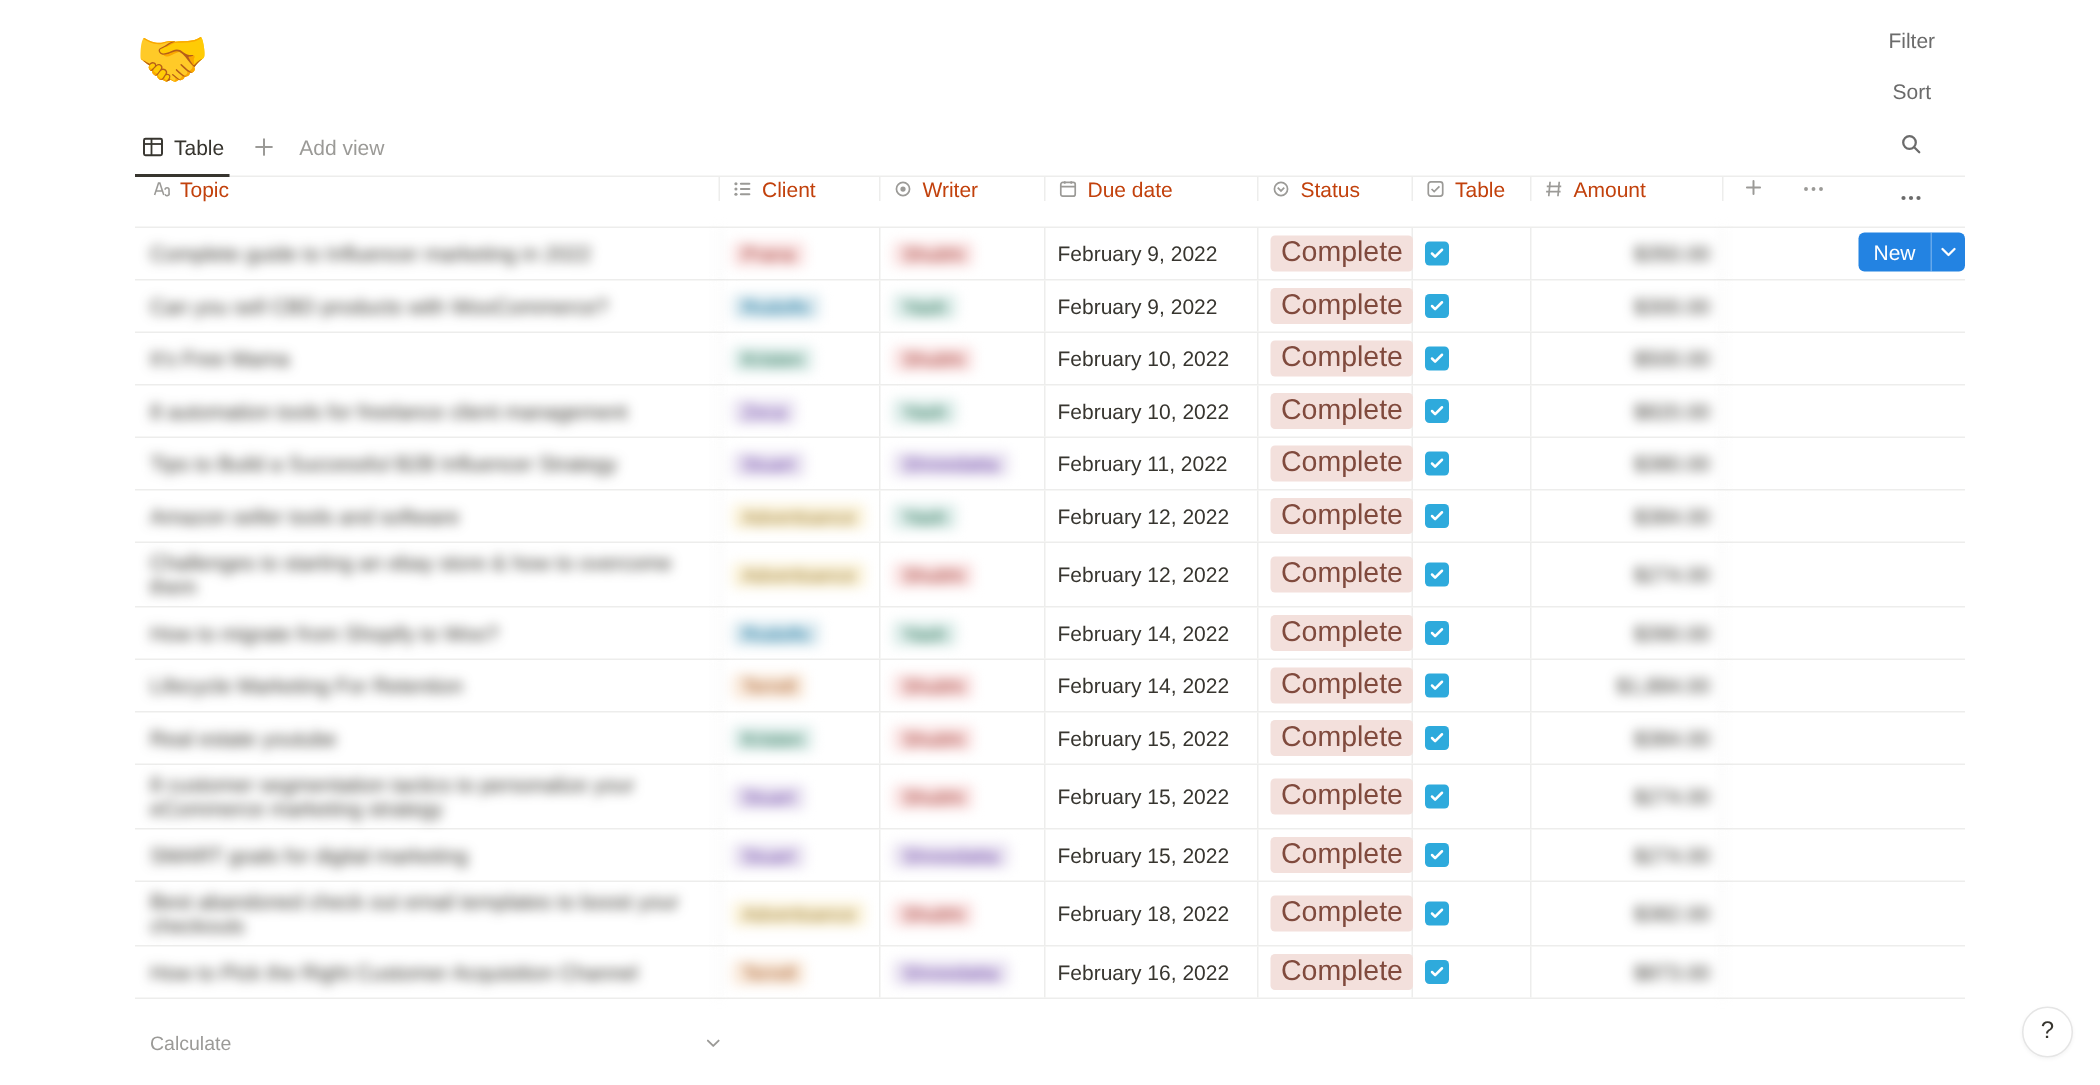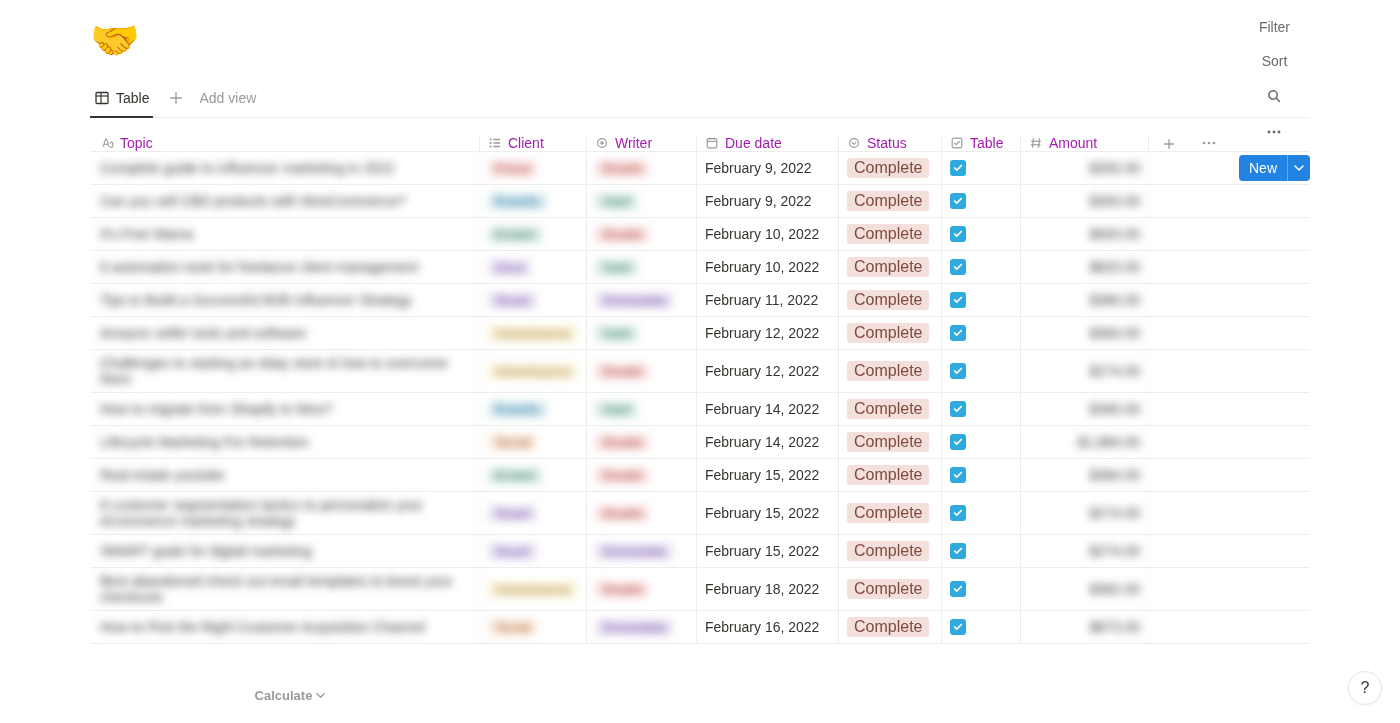--- a/index.html
+++ b/index.html
@@ -118,24 +118,24 @@
     .new-button-chevron {
       padding: 5px 6px;
       border-left: 1px solid rgba(255,255,255,0.3);
     }
     .table {
       width: 100%;
     }
     .table-header {
       display: flex;
       border-bottom: 1px solid #ededec;
-      color: #a21caf;
+      color: #c2410c;
       font-size: 14px;
       height: 34px;
-      align-items: flex-end;
+      align-items: flex-start;
     }
     .col {
       display: flex;
       align-items: center;
       gap: 6px;
       padding: 0 8px;
       border-right: 1px solid #ededec;
       cursor: pointer;
     }
     .col:last-child {
@@ -183,38 +183,38 @@
     .tag.blue { background: #ddebf1; color: #0b6e99; }
     .tag.green { background: #ddedea; color: #1c6b4c; }
     .tag.purple { background: #eae4f2; color: #6940a5; }
     .tag.yellow { background: #fbf3db; color: #9b7b30; }
     .tag.orange { background: #faebdd; color: #a35722;}
     .status-badge {
       background: #f3e0dc;
       color: #804a3d;
       padding: 1px 7px;
       border-radius: 3px;
-      font-size: 16px;
+      font-size: 19px;
     }
     .checkbox {
       width: 16px;
       height: 16px;
       background: #2eaadc;
       border-radius: 3px;
       display: flex;
       align-items: center;
       justify-content: center;
     }
     .footer {
       display: flex;
       padding: 6px 0;
       color: #9b9a97;
       font-size: 13px;
     }
-    .footer .col-topic { display:flex; justify-content: center; align-items:center; gap: 4px;border-right:none;font-weight:bold;}
+    .footer .col-topic { display:flex; justify-content: space-between; align-items:center; gap: 4px;border-right:none;}
     .help-button {
       position: fixed;
       bottom: 18px;
       right: 18px;
       width: 34px;
       height: 34px;
       border-radius: 50%;
       border: 1px solid #e5e5e5;
       display: flex;
       align-items: center;

